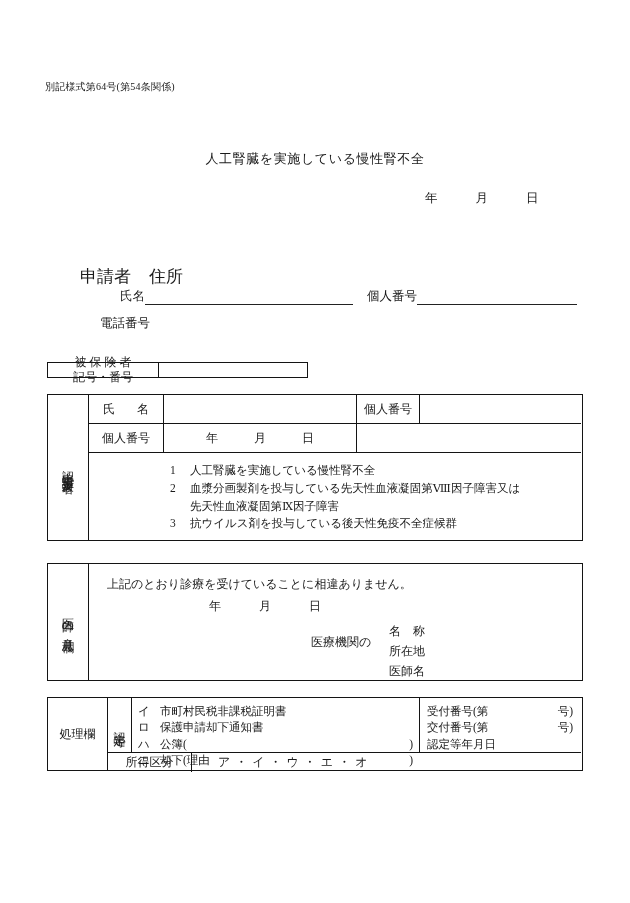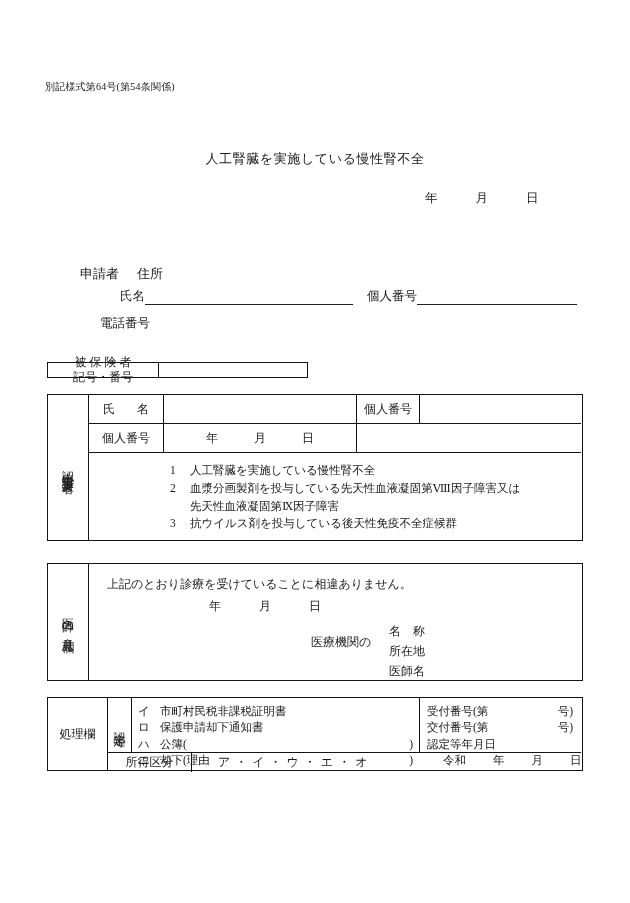--- a/index.html
+++ b/index.html
@@ -45,21 +45,21 @@
     font-size: 12.5px;
     white-space: nowrap;
   }
   .date-line .gap { display: inline-block; width: 38px; }
 
   
   .applicant-row1 {
     position: absolute;
     left: 80px;
     top: 265px;
-    font-size: 13px;
+    font-size: 17px;
     white-space: nowrap;
   }
   .applicant-row1 .lbl2 { margin-left: 18px; }
   .applicant-row2 {
     position: absolute;
     left: 120px;
     top: 288px;
     font-size: 12.5px;
     white-space: nowrap;
     display: flex;
@@ -290,22 +290,19 @@
       <div class="recv-list">
         <div class="recv-row">
           <span>受付番号(第</span>
           <span class="tail">号)</span>
         </div>
         <div class="recv-row">
           <span>交付番号(第</span>
           <span class="tail">号)</span>
         </div>
         <div>認定等年月日</div>
-        <div class="recv-era">
-          <span>令和</span><span class="gap"></span><span>年</span><span class="gap"></span><span>月</span><span class="gap"></span><span>日</span>
-        </div>
       </div>
     </div>
     <div class="cell lab-income ctr br">所得区分</div>
     <div class="cell val-income lft">ア ・ イ ・ ウ ・ エ ・ オ</div>
   </div>
 
 </div>
 
 </body></html>

